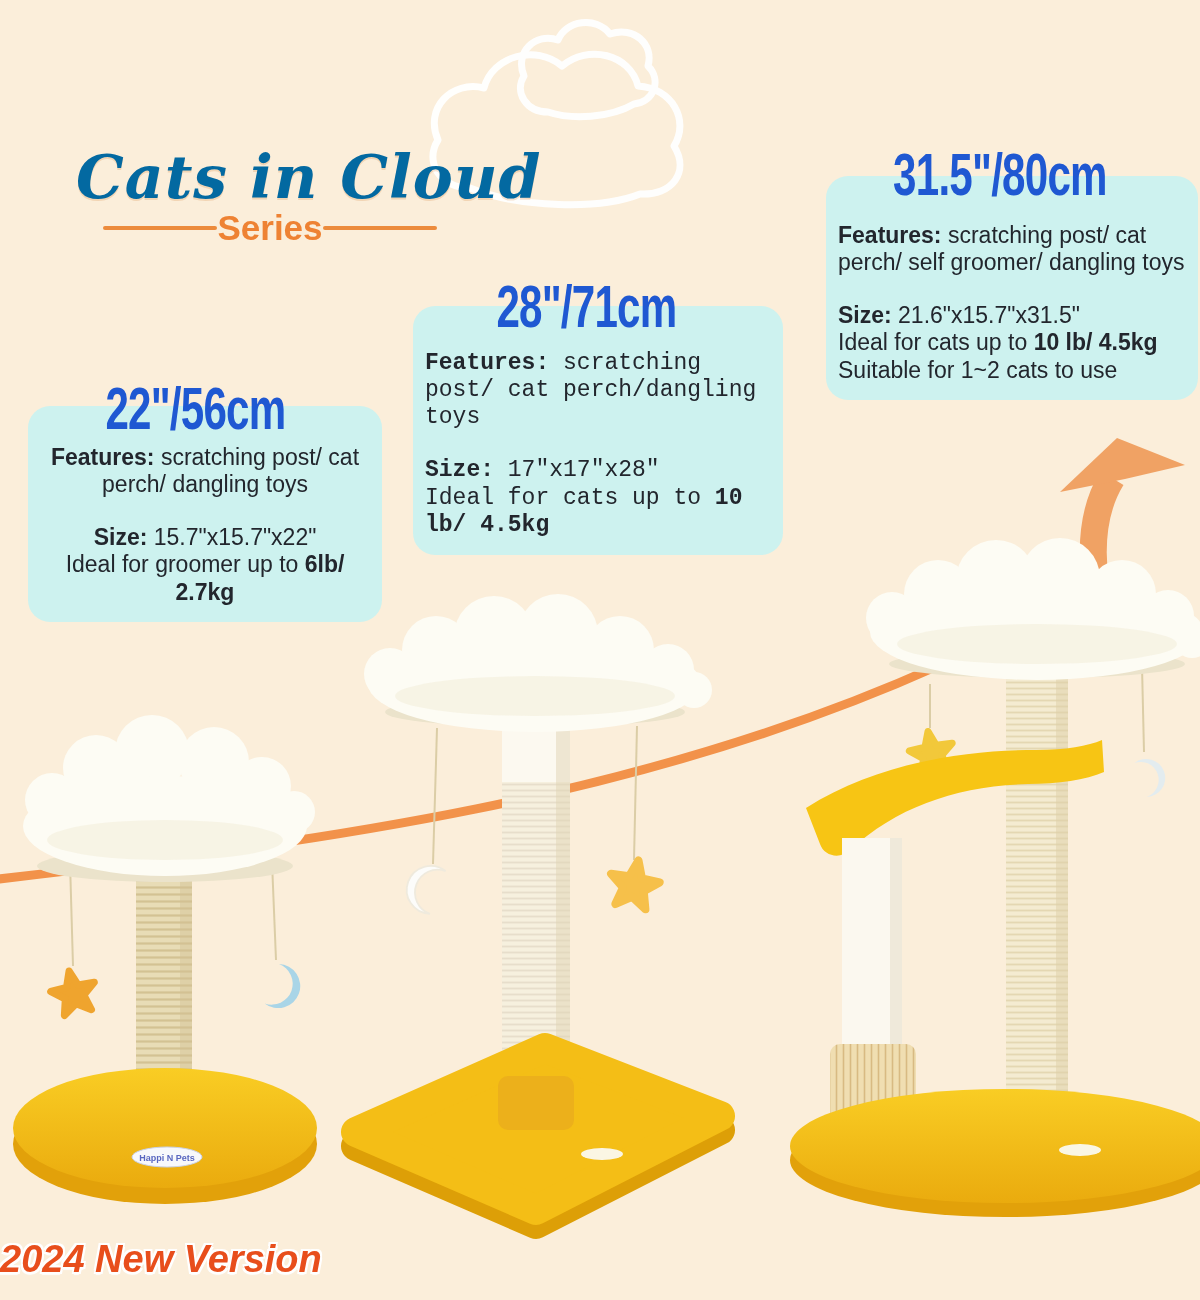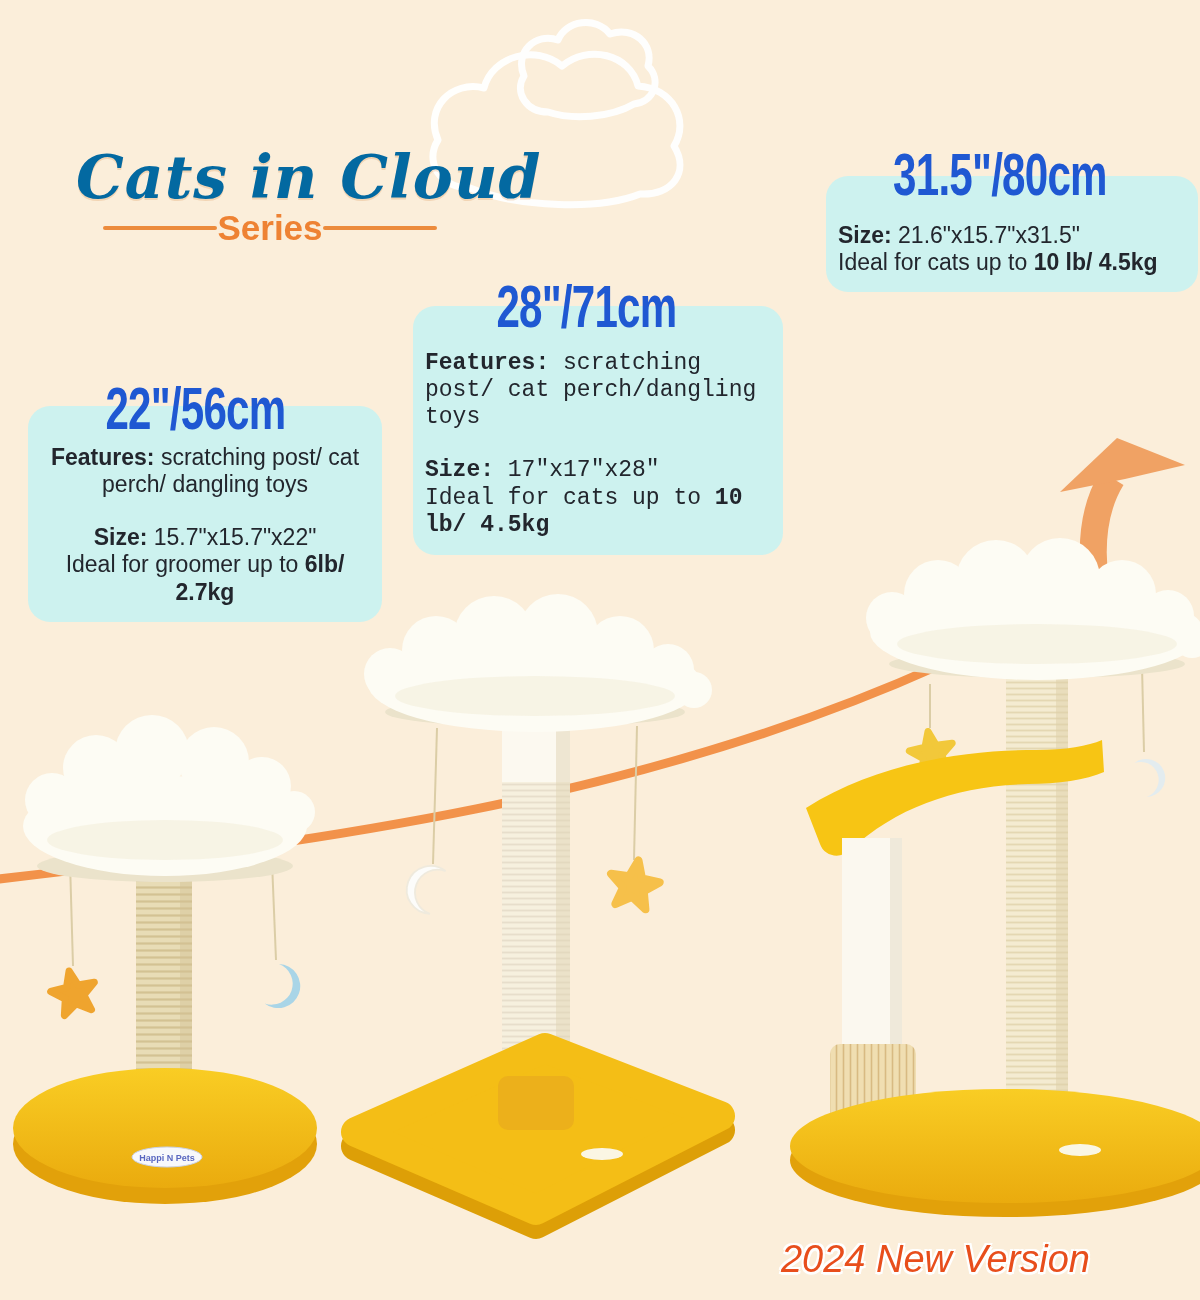--- a/index.html
+++ b/index.html
@@ -40,21 +40,21 @@
     padding:14px 12px 16px; font-size:23px; line-height:1.18; color:#22262d;
   }
   #c1 { left:28px;  top:406px; width:330px; padding-top:38px;text-align:center; }
   #c2 { left:413px; top:306px; width:346px; padding-top:44px;font-family:Liberation Mono, monospace; }
   #c3 { left:826px; top:176px; width:348px; padding-top:46px; }
   .card .para + .para { margin-top:26px; }
   .card b { font-weight:bold; }
 
   .footer {
     position:absolute; left:0; top:1238px; width:1090px; z-index:2;
-    text-align:right; font-size:38px; font-weight:normal; font-style:italic;
+    text-align:left; font-size:38px; font-weight:bold; font-style:italic;
     color:#e84e1c;
     text-shadow:-2px -2px 0 #fff, 2px -2px 0 #fff, -2px 2px 0 #fff, 2px 2px 0 #fff, 0 3px 1px rgba(255,255,255,.9);
   }
 </style>
 </head>
 <body>
 
 <div class="canvas">
 
   <svg id="art" viewBox="0 0 1200 1300" width="1200" height="1300">
@@ -207,20 +207,24 @@
       <div><b>Size:</b><span> 17"x17"x28"</span></div>
       <div><span>Ideal for cats up to </span><b>10 lb/ 4.5kg</b></div>
     </div>
   </div>
 
   <div class="size-heading" id="h3">
     <span>31.5"/80cm</span>
   </div>
   <div class="card" id="c3">
     <div class="para">
+      <b>Features:</b><span> scratching post/ cat perch/ self groomer/ dangling toys</span>
+    </div>
+    <div class="para">
       <div><b>Size:</b><span> 21.6"x15.7"x31.5"</span></div>
       <div><span>Ideal for cats up to </span><b>10 lb/ 4.5kg</b></div>
+      <div>Suitable for 1~2 cats to use</div>
     </div>
   </div>
 
   <div class="footer">2024 New Version</div>
 
 </div>
 
 </body></html>

